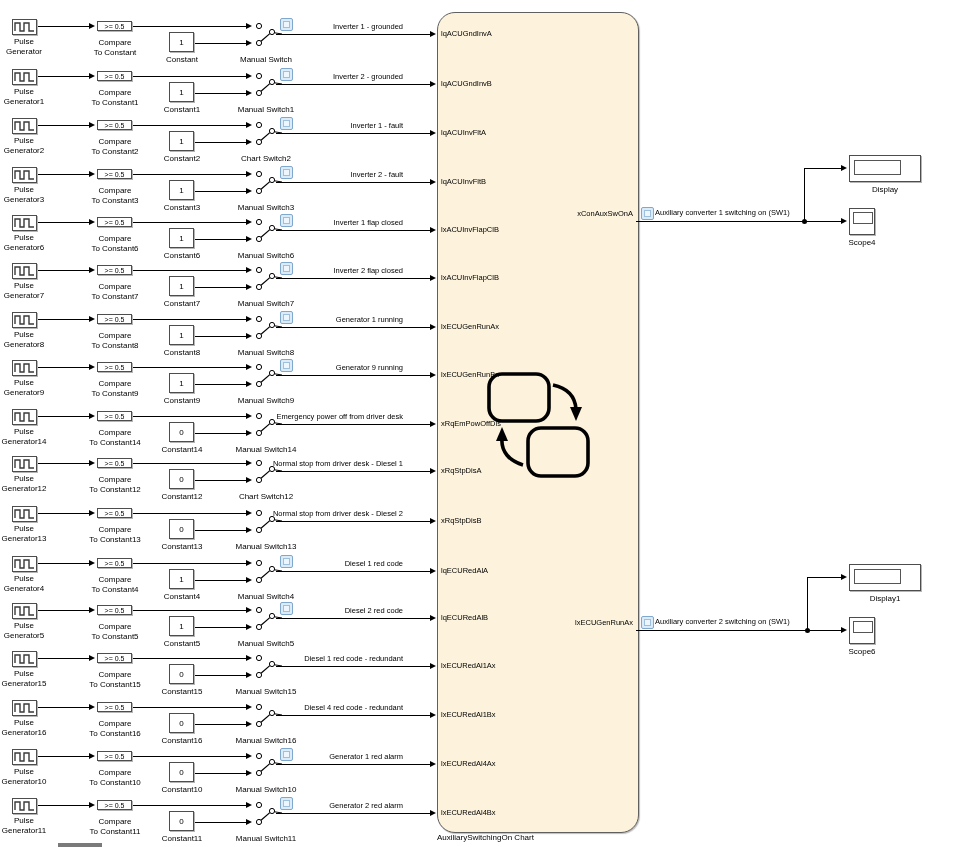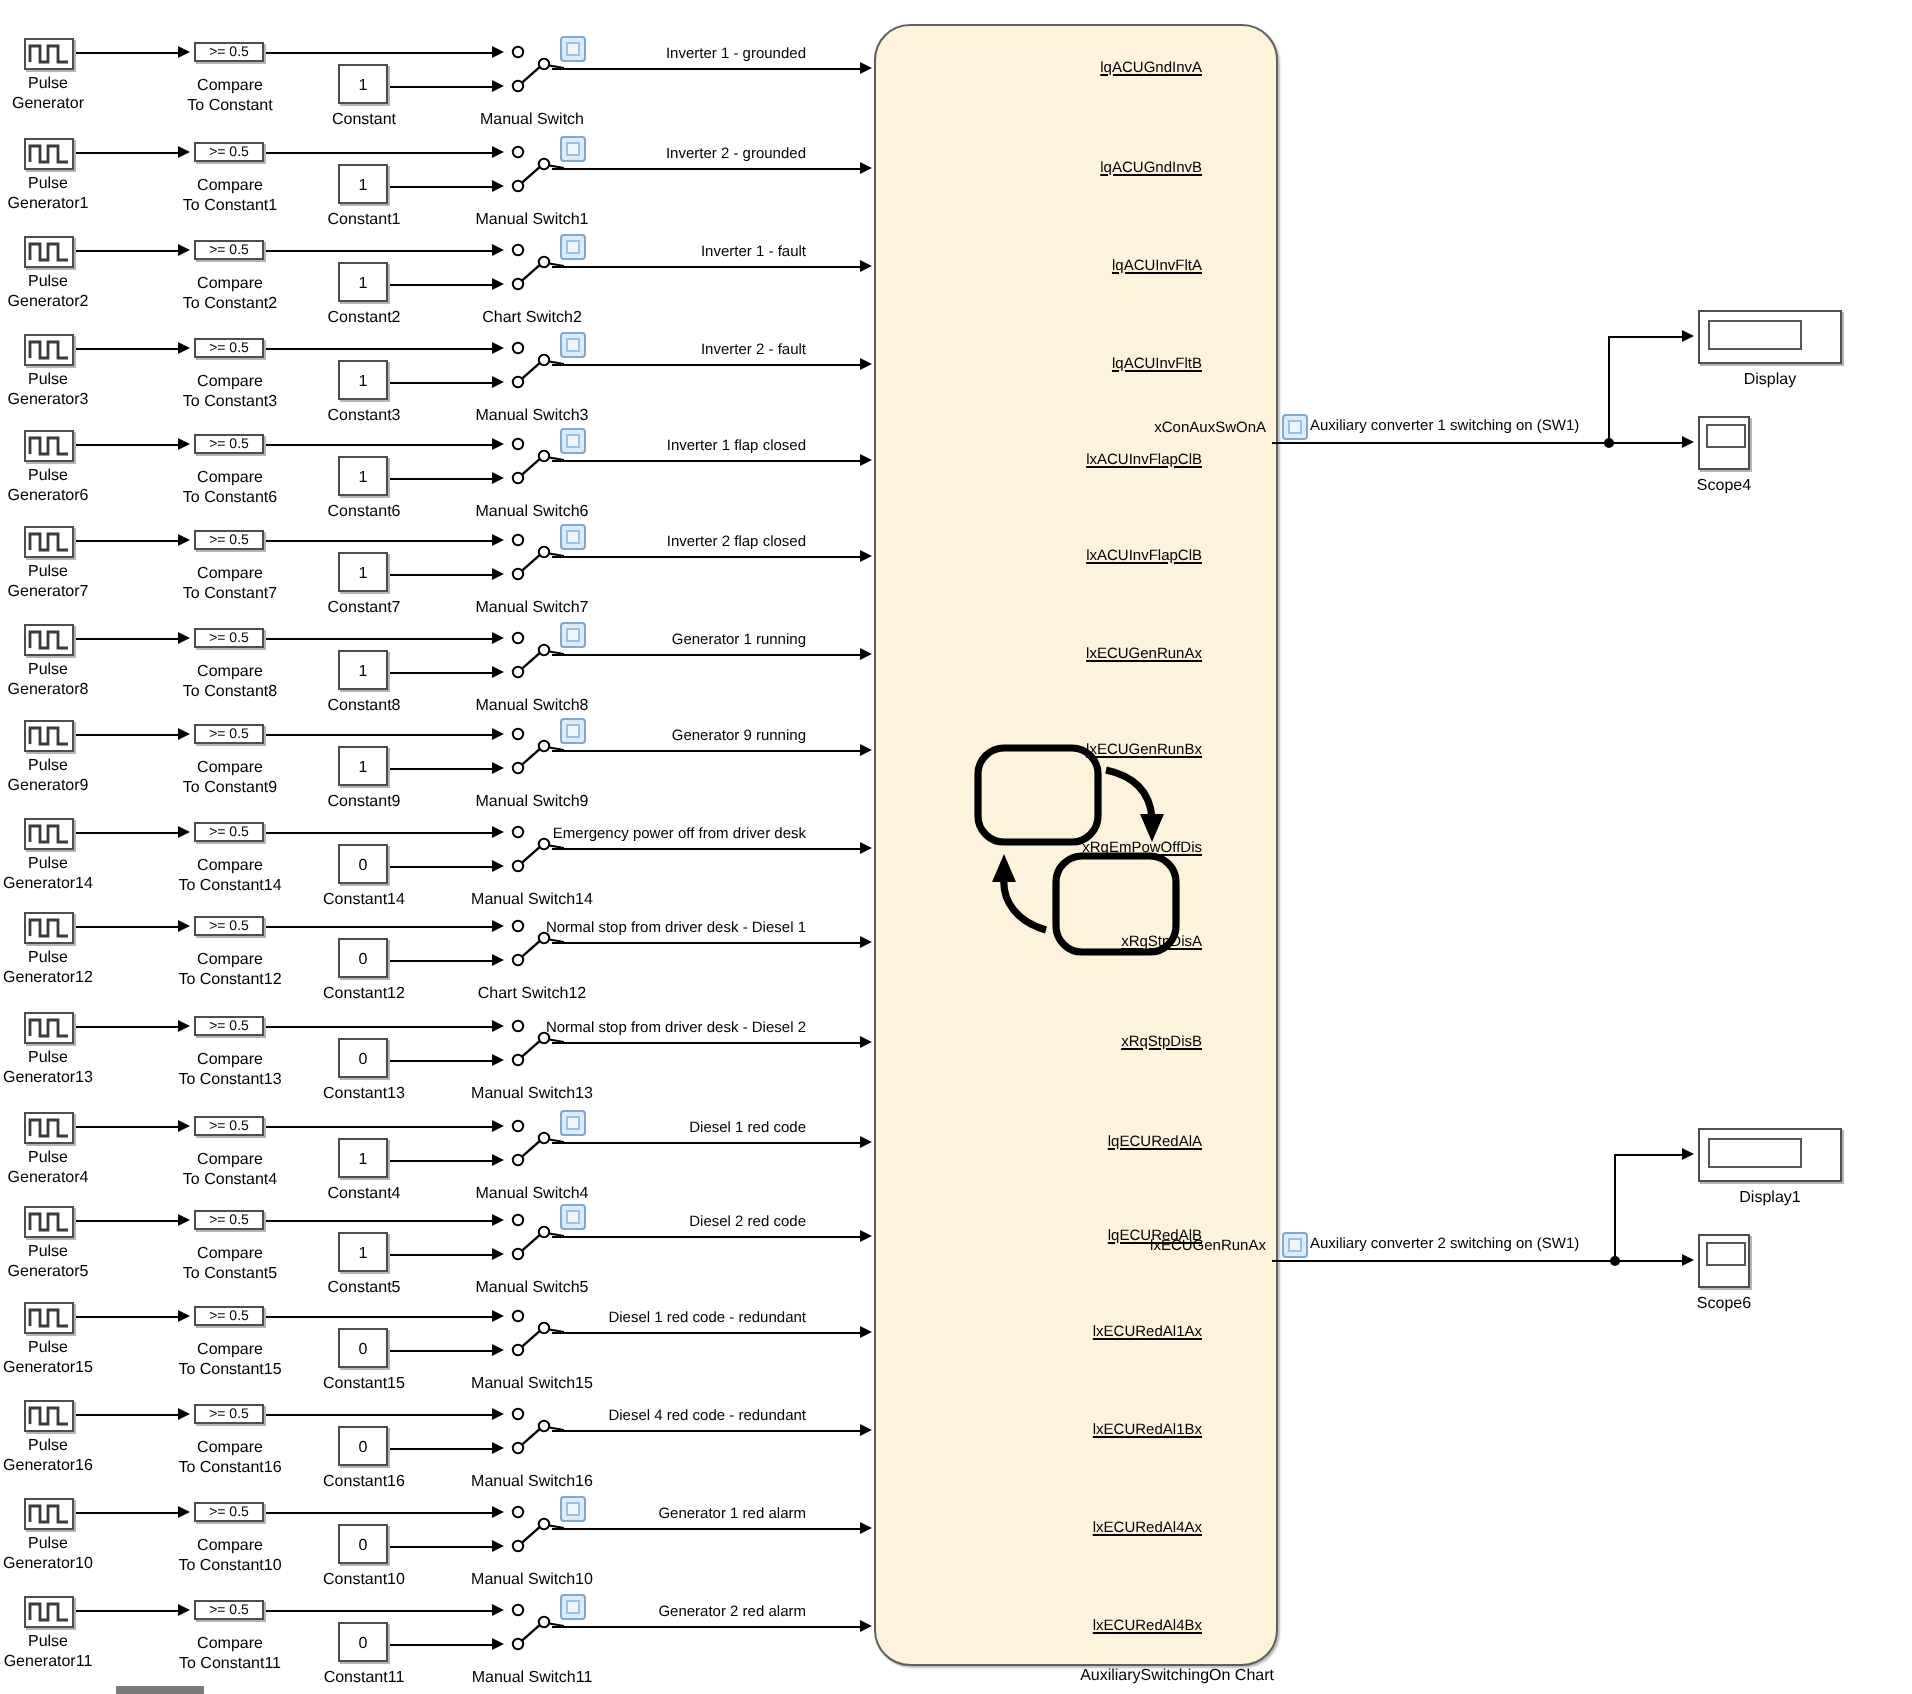--- a/index.html
+++ b/index.html
@@ -27,30 +27,30 @@
   .a2{left:246px;top:-11.5px;}
   .cst{left:169px;top:-2px;width:25px;height:20px;font-size:8px;}
   .cstlbl{left:132px;top:21px;width:100px;}
   .l3{left:195px;top:9px;width:51px;}
   .a3{left:246px;top:5.5px;}
   .sw{left:248px;top:-15px;}
   .swlbl{left:216px;top:21px;width:100px;}
   .l4{left:276px;top:0px;width:154px;}
   .a4{left:430px;top:-3.5px;}
   .sig{left:100px;top:-12px;width:303px;text-align:right;font-size:7.5px;}
-  .port{left:441px;top:-5px;width:160px;text-align:right;font-size:7.5px;line-height:10px;text-decoration:underline;}
+  .port{left:441px;top:-5px;width:160px;text-align:left;font-size:7.5px;line-height:10px;}
   
   .badge{position:absolute;left:280px;top:-16px;width:13px;height:13px;border:1px solid #7fa8cc;
          background:#dcebf8;border-radius:2px;box-sizing:border-box;}
   .badge::before{content:"";display:block;margin:2px 2px 0 2px;height:5px;border:1px solid #9cc0de;
          background:#eef6fd;}
   
   #chart{position:absolute;left:437px;top:12px;width:200px;height:819px;background:#fdf3dd;
          border:1px solid #5f5f5f;border-radius:18px;box-shadow:1px 1px 1px rgba(90,90,90,.4);}
-  #chart-title{position:absolute;left:437px;top:833px;width:200px;text-align:right;font-size:8px;}
+  #chart-title{position:absolute;left:437px;top:833px;width:200px;text-align:left;font-size:8px;}
   
   .outgrp{position:absolute;left:0;width:0;height:0;}
   .oportlbl{position:absolute;left:493px;top:-12px;width:140px;text-align:right;font-size:7.5px;line-height:10px;}
   .obadge{left:641px;top:-14px;}
   .osig{position:absolute;left:655px;top:-13px;width:260px;text-align:left;font-size:7.5px;white-space:nowrap;}
   .ol1{left:636px;top:0;width:205px;}
   .oa1{left:841px;top:-3.5px;}
   .ovl{top:-53px;height:53px;}
   .ol2{top:-53px;width:37px;}
   .oa2{left:841px;top:-56.5px;}

